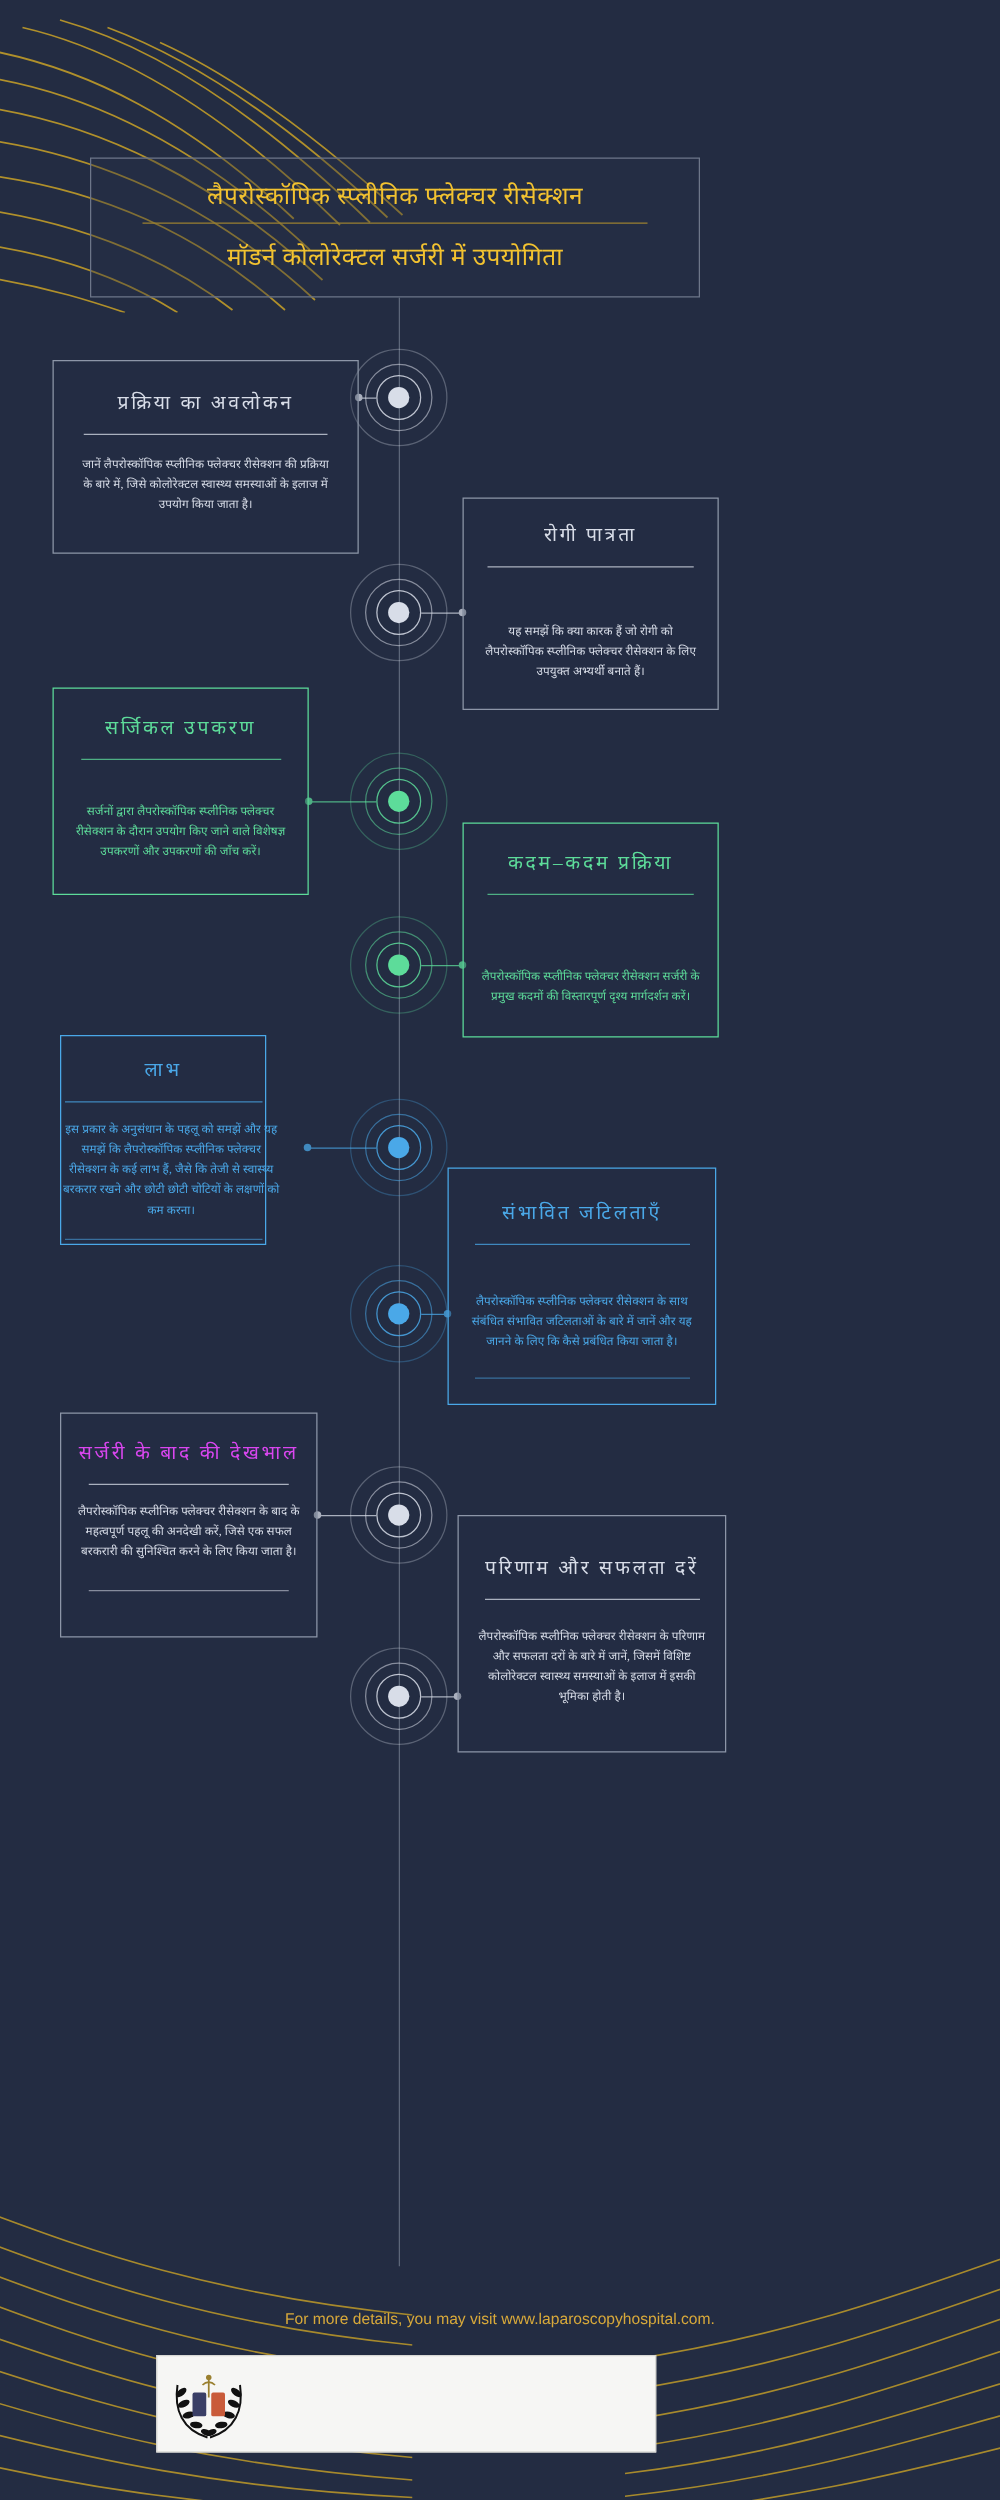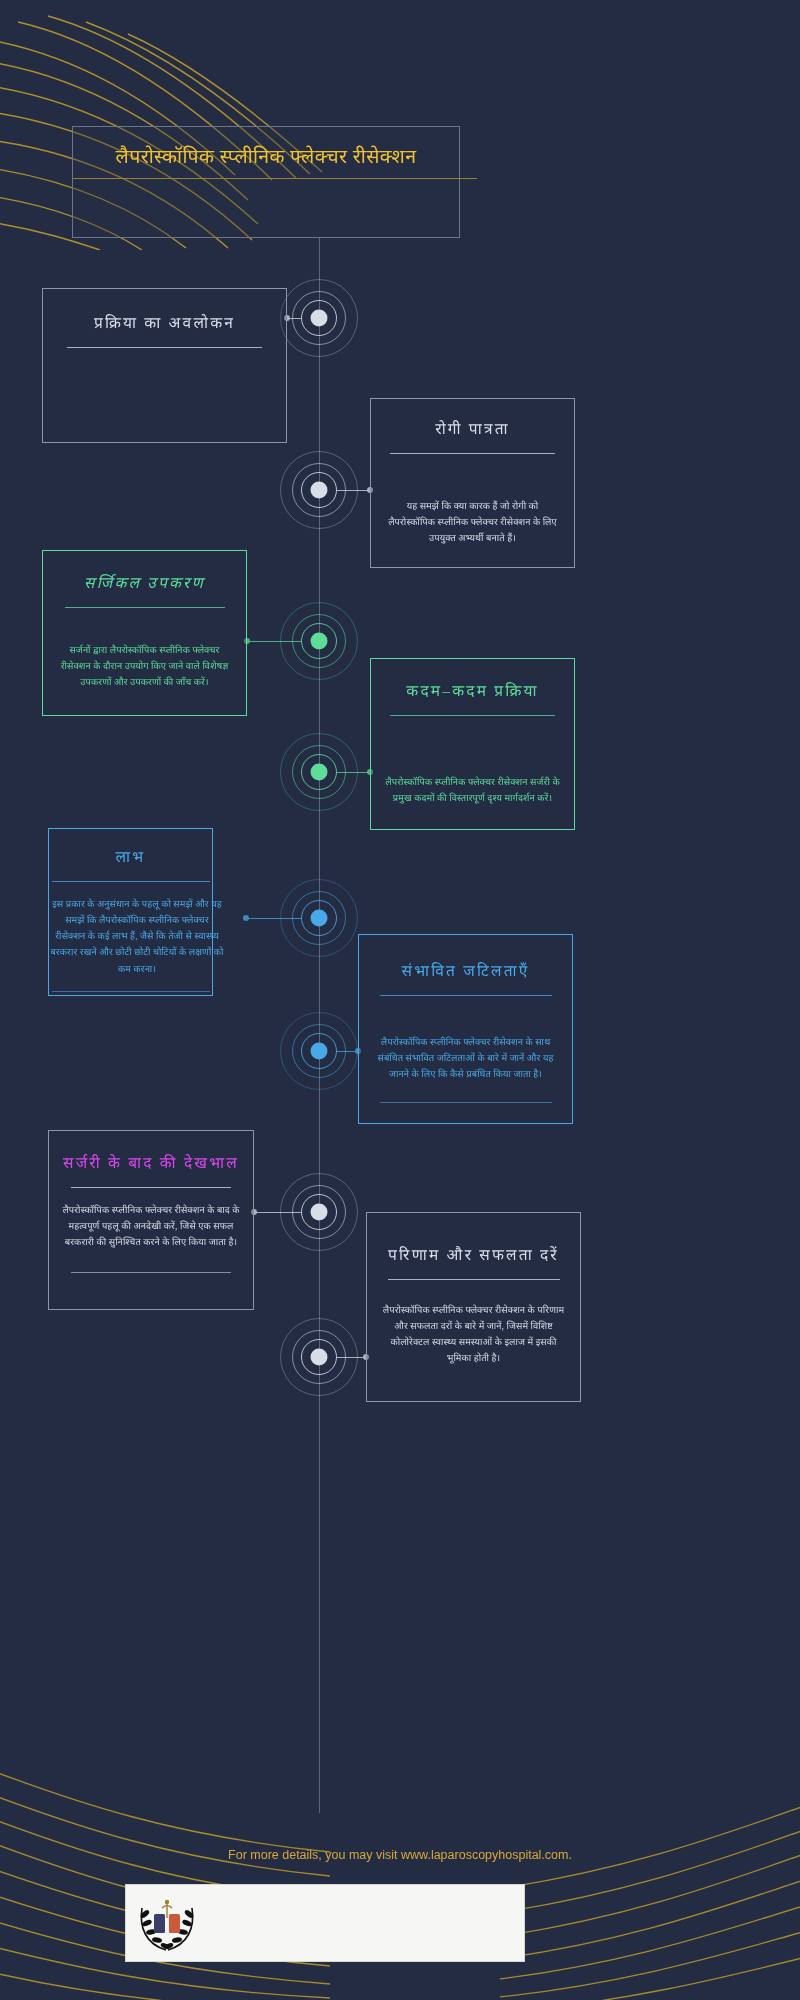--- a/index.html
+++ b/index.html
@@ -9,21 +9,21 @@
     font-family:"Liberation Sans", sans-serif;
   }
   
   .waves { position:absolute; pointer-events:none; }
   .waves.tl { top:0; left:0; }
   .waves.bl { bottom:0; left:0; }
   .waves.br { bottom:0; right:0; }
 
   
   .title-card {
-    position:absolute; left:72px; top:126px; width:388px; height:112px;
+    position:absolute; left:72px; top:126px; width:488px; height:112px;
     border:1px solid #6d7689; background:rgba(40,50,72,0.35);
   }
   .title-line1, .title-line2 {
     text-align:center; color:#f2c230;
     font-family:"Liberation Serif", serif;
     font-size:19.5px; letter-spacing:.4px; white-space:nowrap;
   }
   .title-line1 { margin-top:15px; }
   .title-rule {
     width:404px; height:1px; background:#9a8030; margin:9px auto 0;
@@ -154,37 +154,39 @@
     <path d="M310,108 C230,134 130,172 -10,190"></path>
     <path d="M310,134 C230,158 130,194 -10,210"></path>
     <path d="M310,160 C230,182 130,214 -10,228"></path>
     <path d="M310,186 C230,206 130,232 -10,244"></path>
   </g>
 </svg>
 
 <div class="title-card">
   <div class="title-line1">लैपरोस्कॉपिक स्प्लीनिक फ्लेक्चर रीसेक्शन</div>
   <div class="title-rule"></div>
+  <div class="title-line2">मॉडर्न कोलोरेक्टल सर्जरी में उपयोगिता</div>
 </div>
 
 <div class="spine"></div>
 
 <div id="timeline">
     <div class="node" style="left: 279px; top: 278px;">
       <div class="ring r1" style="border-color:#d8dde8"></div>
       <div class="ring r2" style="border-color:#d8dde8"></div>
       <div class="ring r3" style="border-color:#d8dde8"></div>
       <div class="dot" style="background:#d8dde8"></div>
     </div>
     <div class="lead to-left" style="background: rgb(216, 221, 232); opacity: 0.75; top: 318px; left: 287px; width: 14px;">
       <span class="tip" style="background:#d8dde8"></span>
     </div>
     <div class="card" style="left: 42px; top: 288px; width: 245px; height: 155px; border-color: rgb(141, 150, 168);">
       <div class="c-title" style="color: rgb(216, 221, 232); margin-top: 24px;">प्रक्रिया का अवलोकन</div>
       <div class="c-rule" style="width: 195px; background: rgb(216, 221, 232); margin-top: 13px;"></div>
+      <div class="c-body" style="color: rgb(216, 221, 232); width: 200px; margin: 16px auto 0px;">जानें लैपरोस्कॉपिक स्प्लीनिक फ्लेक्चर रीसेक्शन की प्रक्रिया के बारे में, जिसे कोलोरेक्टल स्वास्थ्य समस्याओं के इलाज में उपयोग किया जाता है।</div>
     </div>
     <div class="node" style="left: 279px; top: 450px;">
       <div class="ring r1" style="border-color:#d8dde8"></div>
       <div class="ring r2" style="border-color:#d8dde8"></div>
       <div class="ring r3" style="border-color:#d8dde8"></div>
       <div class="dot" style="background:#d8dde8"></div>
     </div>
     <div class="lead to-right" style="background: rgb(216, 221, 232); opacity: 0.75; top: 490px; left: 337px; width: 33px;">
       <span class="tip" style="background:#d8dde8"></span>
     </div>
@@ -196,21 +198,21 @@
     <div class="node" style="left: 279px; top: 601px;">
       <div class="ring r1" style="border-color:#5ddc9a"></div>
       <div class="ring r2" style="border-color:#5ddc9a"></div>
       <div class="ring r3" style="border-color:#5ddc9a"></div>
       <div class="dot" style="background:#5ddc9a"></div>
     </div>
     <div class="lead to-left" style="background: rgb(93, 220, 154); opacity: 0.75; top: 641px; left: 247px; width: 54px;">
       <span class="tip" style="background:#5ddc9a"></span>
     </div>
     <div class="card" style="left: 42px; top: 550px; width: 205px; height: 166px; border-color: rgb(93, 220, 154);">
-      <div class="c-title" style="color: rgb(93, 220, 154); margin-top: 22px; font-style: italic;">सर्जिकल उपकरण</div>
+      <div class="c-title" style="color: rgb(93, 220, 154); margin-top: 22px;">सर्जिकल उपकरण</div>
       <div class="c-rule" style="width: 160px; background: rgb(93, 220, 154); margin-top: 13px;"></div>
       <div class="c-body" style="color: rgb(93, 220, 154); width: 180px; margin: 34px auto 13px;">सर्जनों द्वारा लैपरोस्कॉपिक स्प्लीनिक फ्लेक्चर रीसेक्शन के दौरान उपयोग किए जाने वाले विशेषज्ञ उपकरणों और उपकरणों की जाँच करें।</div>
     </div>
     <div class="node" style="left: 279px; top: 732px;">
       <div class="ring r1" style="border-color:#5ddc9a"></div>
       <div class="ring r2" style="border-color:#5ddc9a"></div>
       <div class="ring r3" style="border-color:#5ddc9a"></div>
       <div class="dot" style="background:#5ddc9a"></div>
     </div>
     <div class="lead to-right" style="background: rgb(93, 220, 154); opacity: 0.75; top: 772px; left: 337px; width: 33px;">

